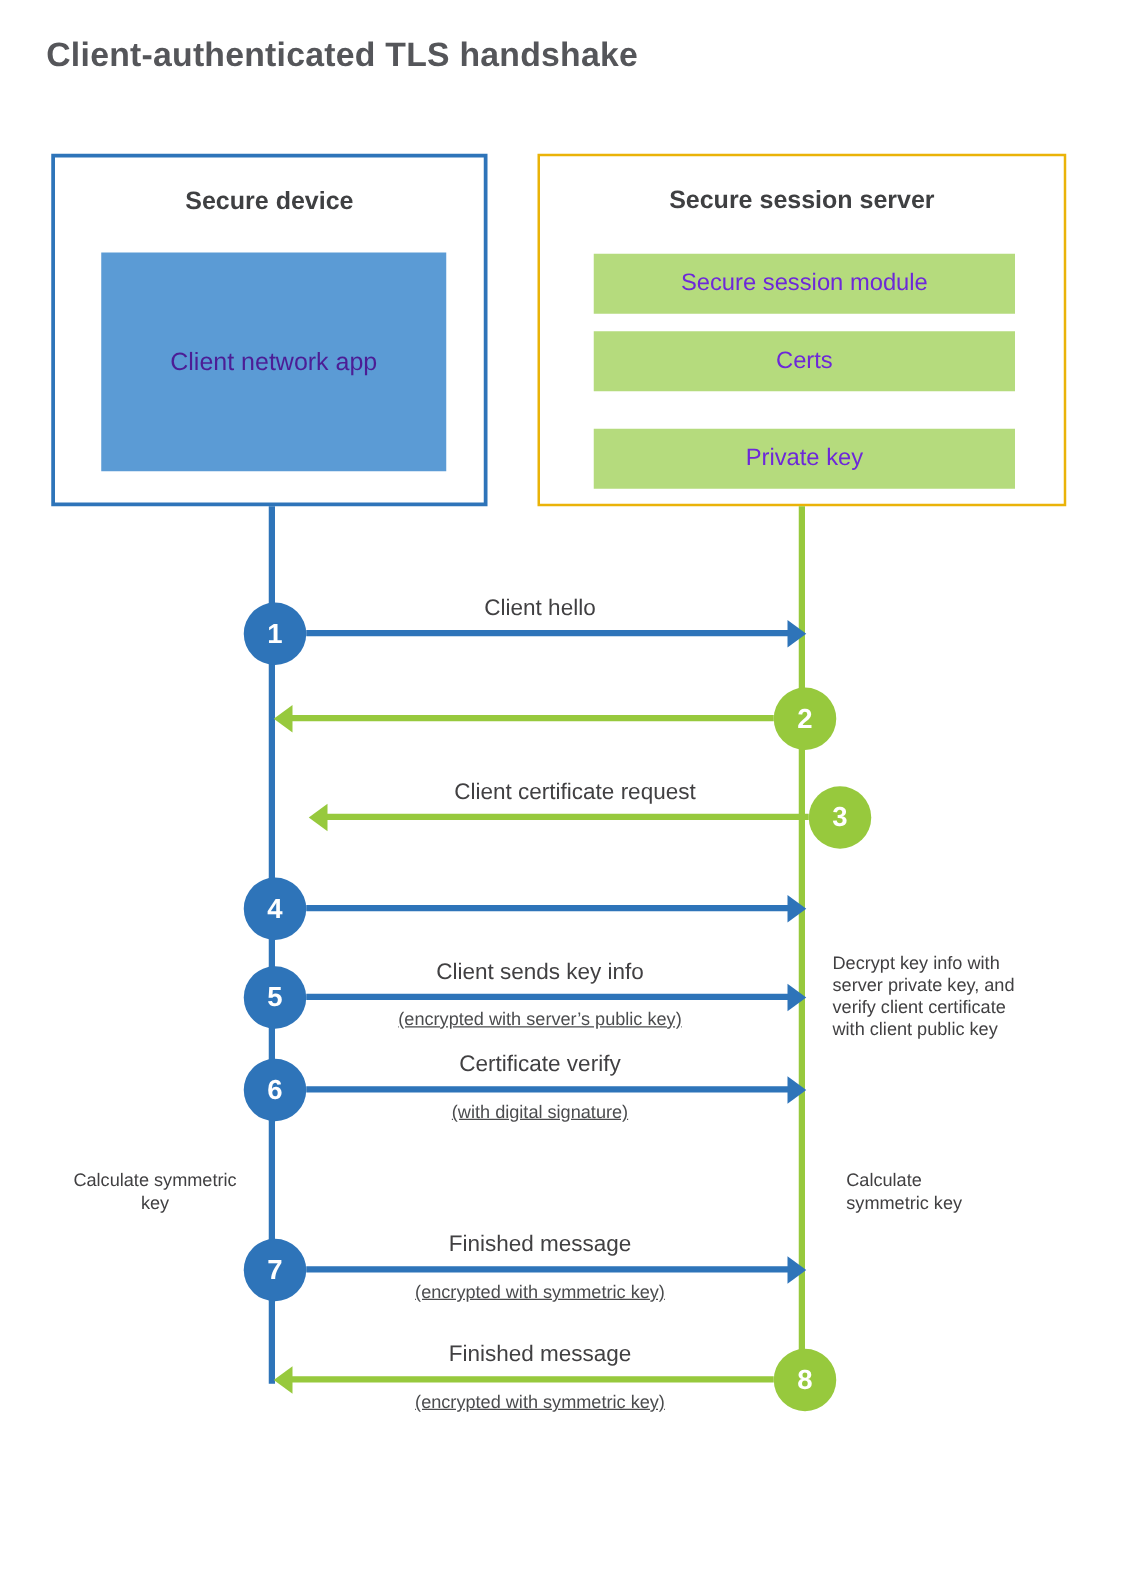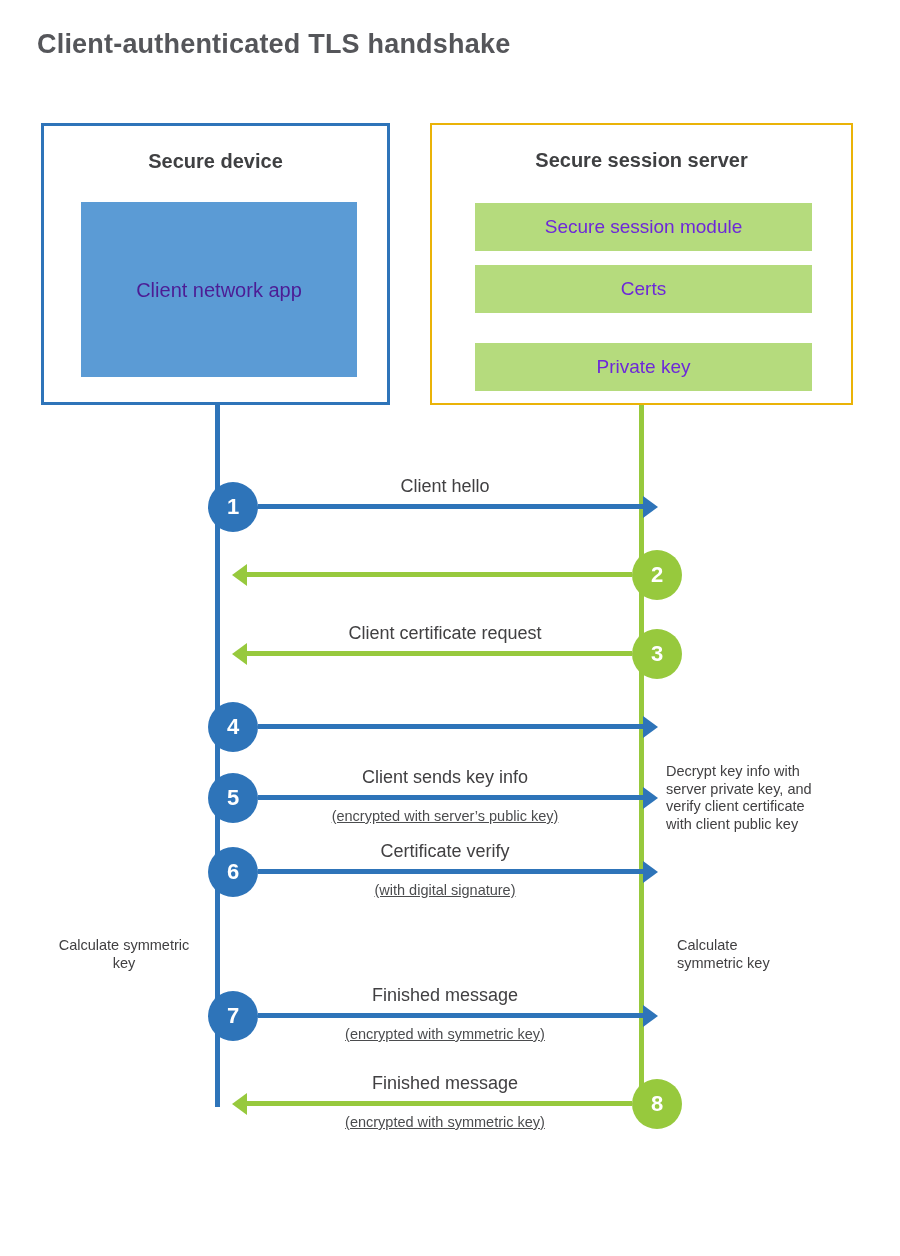--- a/index.html
+++ b/index.html
@@ -34,24 +34,24 @@
   .server-bar.b0 { top:78px; }
   .server-bar.b1 { top:140px; }
   .server-bar.b2 { top:202px;margin-top:16px; }
 
   
   .vline { position:absolute; width:5px; }
   .vline.blue  { left:215px; top:405px; height:702px; background:#2e74b9; }
   .vline.green { left:639px; top:405px; height:710px; background:#97c93d; }
 
   
-  .step { position:absolute; left:16px; width:848px; height:50px;padding-left:39px; }
+  .step { position:absolute; left:3px; width:848px; height:50px;padding-left:39px; }
   .step-1 { top:482px; }
   .step-2 { top:550px; }
-  .step-3 { top:629px; }
+  .step-3 { top:629px;margin-left:28px; }
   .step-4 { top:702px; }
   .step-5 { top:773px; }
   .step-6 { top:847px; }
   .step-7 { top:991px; }
   .step-8 { top:1079px; }
 
   .circle {
     position:absolute; top:0; width:50px; height:50px; border-radius:50%;
     color:#fff; font-size:22px; font-weight:700;
     display:flex; align-items:center; justify-content:center; z-index:3;

